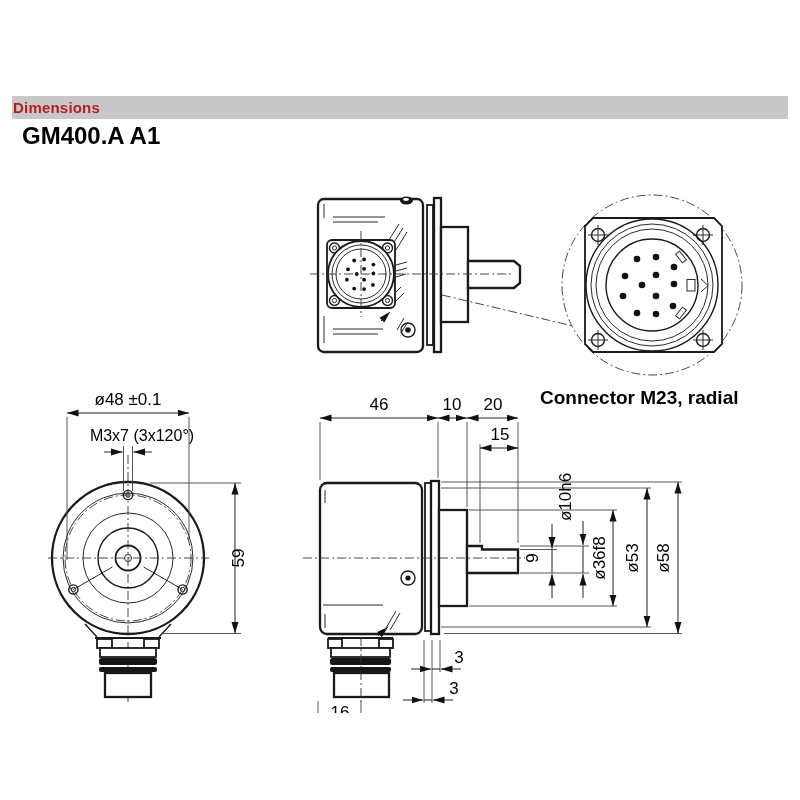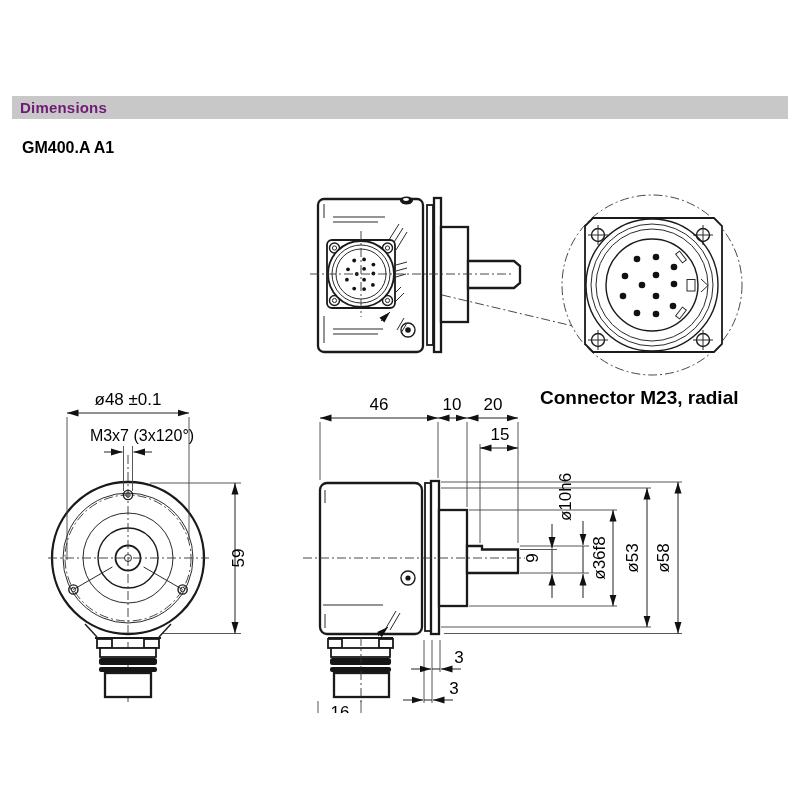--- a/index.html
+++ b/index.html
@@ -1,21 +1,21 @@
 <!DOCTYPE html>
 <html><head>
 <meta charset="utf-8">
 <style>
   html,body{margin:0;padding:0;background:#ffffff;width:800px;height:800px;overflow:hidden;
     font-family:"Liberation Sans", sans-serif;}
   #page{position:relative;width:800px;height:800px;background:#fff;}
   #section-bar{position:absolute;left:12px;top:96px;width:776px;height:23px;background:#c8c8c8;
     display:flex;align-items:center;}
-  #section-bar span{font-size:15px;font-weight:bold;color:#701a75;padding-left:8px;letter-spacing:0.2px;}
-  #model-title{position:absolute;left:22px;top:139px;font-size:16px;font-weight:bold;color:#000;}
+  #section-bar span{font-size:15px;font-weight:bold;color:#b91c1c;padding-left:1px;letter-spacing:0.2px;}
+  #model-title{position:absolute;left:22px;top:122px;font-size:24px;font-weight:bold;color:#000;}
   svg{position:absolute;left:0;top:0;}
   .bold2{stroke:#1a1a1a;stroke-width:2.3;fill:#fff;}
   .bold{stroke:#1a1a1a;stroke-width:1.8;fill:#fff;}
   .med{stroke:#1a1a1a;stroke-width:1.4;fill:none;}
   .thin{stroke:#2a2a2a;stroke-width:1;fill:none;}
   .ext{stroke:#444;stroke-width:0.9;fill:none;}
   .dim{stroke:#222;stroke-width:1;fill:none;}
   .cl{stroke:#333;stroke-width:0.9;fill:none;stroke-dasharray:9 3 2 3;}
   .dimtxt{font-size:17px;fill:#000;}
   .dimtxt-s{font-size:16px;fill:#000;}

